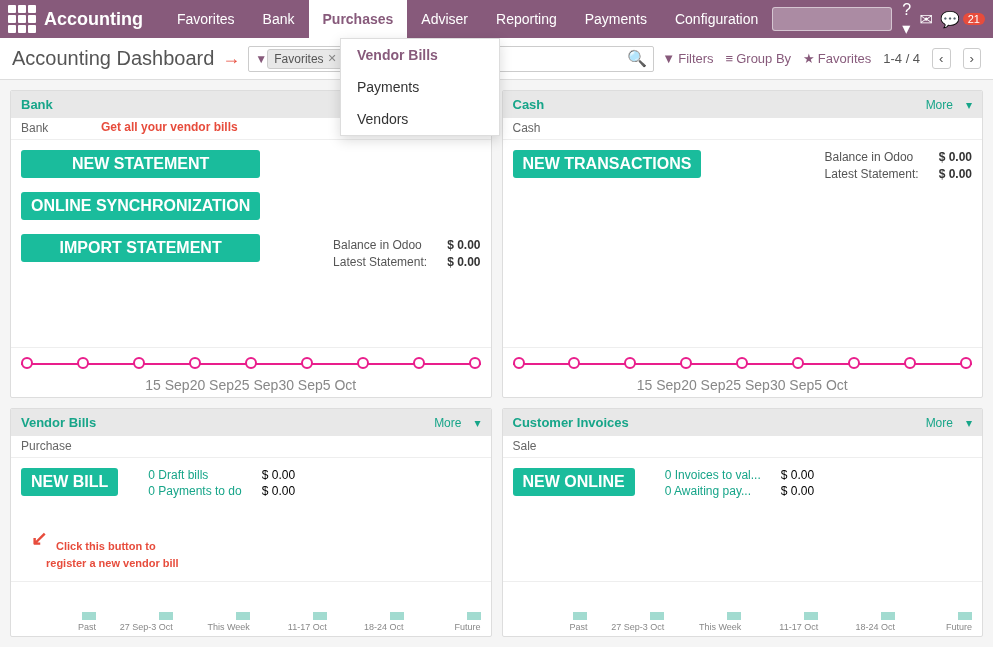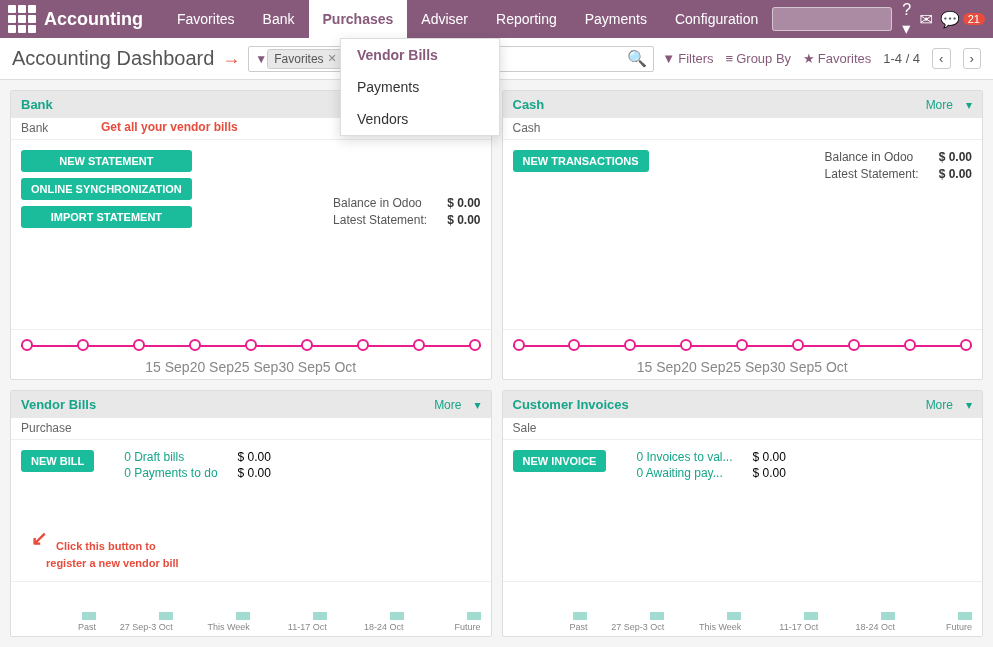--- a/index.html
+++ b/index.html
@@ -101,22 +101,22 @@
     }
     .card-title { font-weight: bold; color: #17a589; font-size: 13px; }
     .card-subtitle { font-size: 12px; color: #666; padding: 3px 10px 4px; border-bottom: 1px solid #eee; }
     .more-btn {
       color: #17a589; background: none; border: none; cursor: pointer;
       font-size: 12px; display: flex; align-items: center; gap: 13px;
     }
     .card-body { padding: 10px; flex: 1; }
     .btn-teal {
       background: #1abc9c; color: white; border: none; border-radius: 3px;
-      padding: 5px 10px; cursor: pointer; font-size: 11px; font-weight: bold;
-      display: block; margin-bottom: 2px; white-space: nowrap;
+      padding: 5px 10px; cursor: pointer; font-size: 16px; font-weight: bold;
+      display: block; margin-bottom: 10px; white-space: nowrap;
     }
     .balance-row { display: flex; justify-content: space-between; font-size: 12px; color: #555; margin-bottom: 3px; }
     .balance-val { color: #333; font-weight: bold; margin-left: 20px; }
 
     
     .timeline-area {
       border-top: 1px solid #eee; padding: 0 10px 4px;
       position: relative; height: 50px;
     }
     .timeline-line {
@@ -396,21 +396,21 @@
     <div class="card-header">
       <span class="card-title">Customer Invoices</span>
       <button class="more-btn">
         <span>More</span>
         <span>▾</span>
       </button>
     </div>
     <div class="card-subtitle">Sale</div>
     <div class="card-body">
       <div style="display:flex; gap:10px; align-items:flex-start;">
-        <button class="btn-teal">NEW INVOICE</button>
+        <button class="btn-teal">NEW ONLINE</button>
         <div style="margin-left:20px;">
           <div class="stat-row">
             <span class="stat-link">0 Invoices to val...</span>
             <span style="margin-left:20px;">$ 0.00</span>
           </div>
           <div class="stat-row">
             <span class="stat-link">0 Awaiting pay...</span>
             <span style="margin-left:20px;">$ 0.00</span>
           </div>
         </div>

